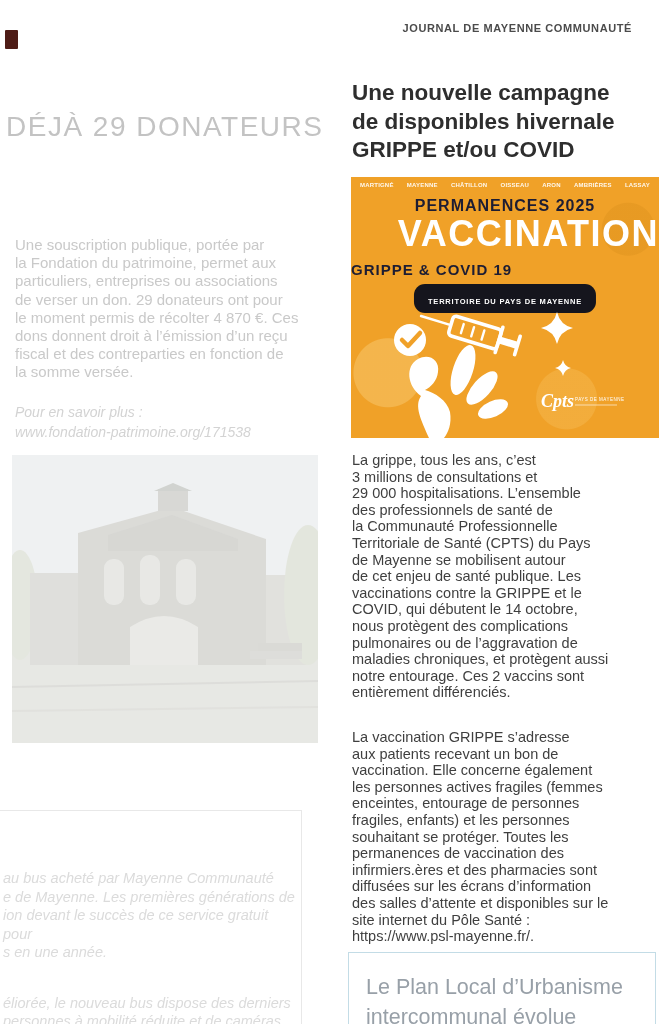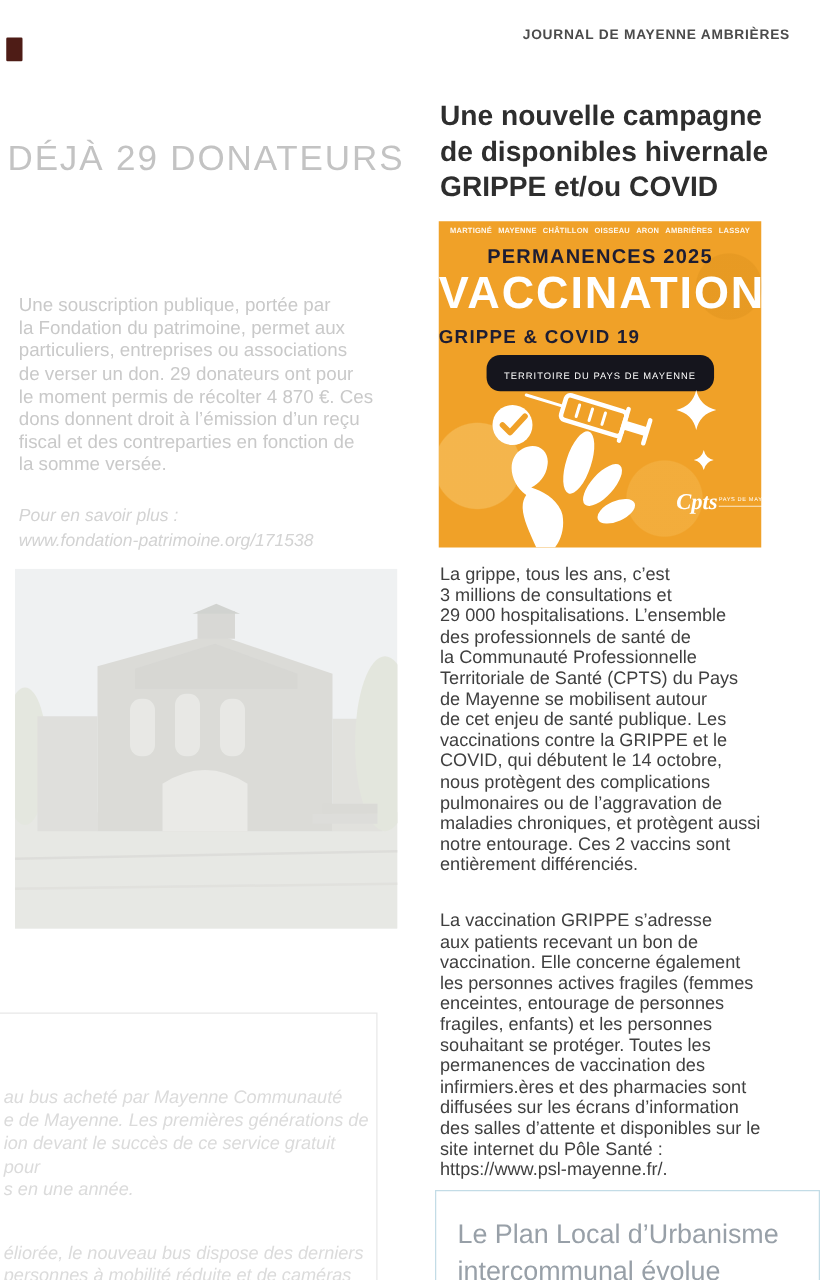--- a/index.html
+++ b/index.html
@@ -31,38 +31,38 @@
   .body-par{position:absolute;left:352px;width:296px;font-size:14.5px;line-height:16.6px;
             color:#3f3f3f;}
   .par1{top:452px;}
   .par2{top:729px;}
   .next-box{position:absolute;left:348px;top:952px;width:306px;height:100px;
             border:1.5px solid #c3dce6;background:#ffffff;}
   .next-title{margin:20px 0 0 17px;font-size:21.5px;line-height:29.5px;color:#98a0a8;
               font-weight:400;}
 
   
-  .poster{position:absolute;left:351px;top:177px;width:258px;height:261px;
+  .poster{position:absolute;left:351px;top:177px;width:308px;height:261px;
           background:
             radial-gradient(circle at 12% 75%, rgba(255,233,170,.28) 0 34px, transparent 35px),
             radial-gradient(circle at 90% 20%, rgba(201,130,18,.22) 0 26px, transparent 27px),
             radial-gradient(circle at 70% 85%, rgba(255,226,150,.18) 0 30px, transparent 31px),
             #F0A128;}
   .towns{position:absolute;top:5px;left:9px;right:9px;display:flex;
          justify-content:space-between;}
   .towns span{font-size:6px;font-weight:700;letter-spacing:.2px;color:rgba(255,255,255,.92);}
   .poster-line1{position:absolute;top:20px;left:0;right:0;text-align:center;font-size:16px;
                 font-weight:700;letter-spacing:1px;color:#1d1d33;}
   .poster-line2{position:absolute;top:36px;left:0;right:0;text-align:right;font-size:36px;
                 font-weight:700;letter-spacing:1.5px;color:#ffffff;}
   .poster-line3{position:absolute;top:84px;left:0;right:0;font-size:15px;
                 font-weight:700;letter-spacing:1px;color:#1d1d33;}
   .poster-pill{position:absolute;top:107px;left:50%;transform:translateX(-50%);
                background:#15151d;border-radius:11px;padding:6px 14px 5px;white-space:nowrap;}
-  .poster-pill span{font-size:7.5px;font-weight:400;letter-spacing:.8px;color:#ffffff;}
+  .poster-pill span{font-size:7.5px;font-weight:700;letter-spacing:.8px;color:#ffffff;}
   .poster-illu{position:absolute;left:0;bottom:0;width:280px;height:132px;}
 </style>
 </head>
 <body>
 
 <div class="page">
 
   <div class="corner-mark" style="background:#4e1c16;"></div>
 
   <div class="left-heading">DÉJÀ 29 DONATEURS</div>
@@ -104,21 +104,21 @@
 
   <div class="left-box">
     <div class="caption first pre">au bus acheté par Mayenne Communauté
 e de Mayenne. Les premières générations de
 ion devant le succès de ce service gratuit pour
 s en une année.</div>
     <div class="caption second pre">éliorée, le nouveau bus dispose des derniers
 personnes à mobilité réduite et de caméras</div>
   </div>
 
-  <div class="journal-header">JOURNAL DE MAYENNE AMBRIÈRES</div>
+  <div class="journal-header">JOURNAL DE MAYENNE COMMUNAUTÉ</div>
 
   <div class="article-title pre">Une nouvelle campagne
 de disponibles hivernale
 GRIPPE et/ou COVID</div>
 
   <div class="poster">
     <div class="towns">
       <span>MARTIGNÉ</span>
       <span>MAYENNE</span>
       <span>CHÂTILLON</span>

